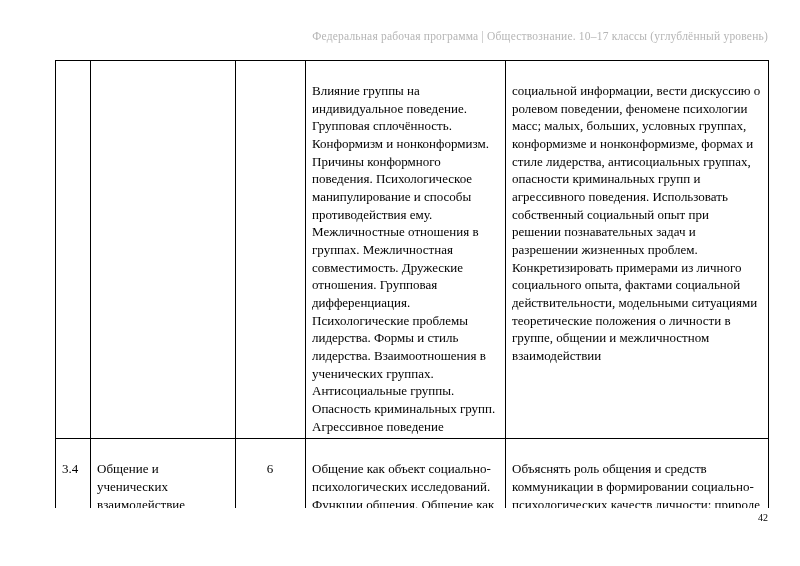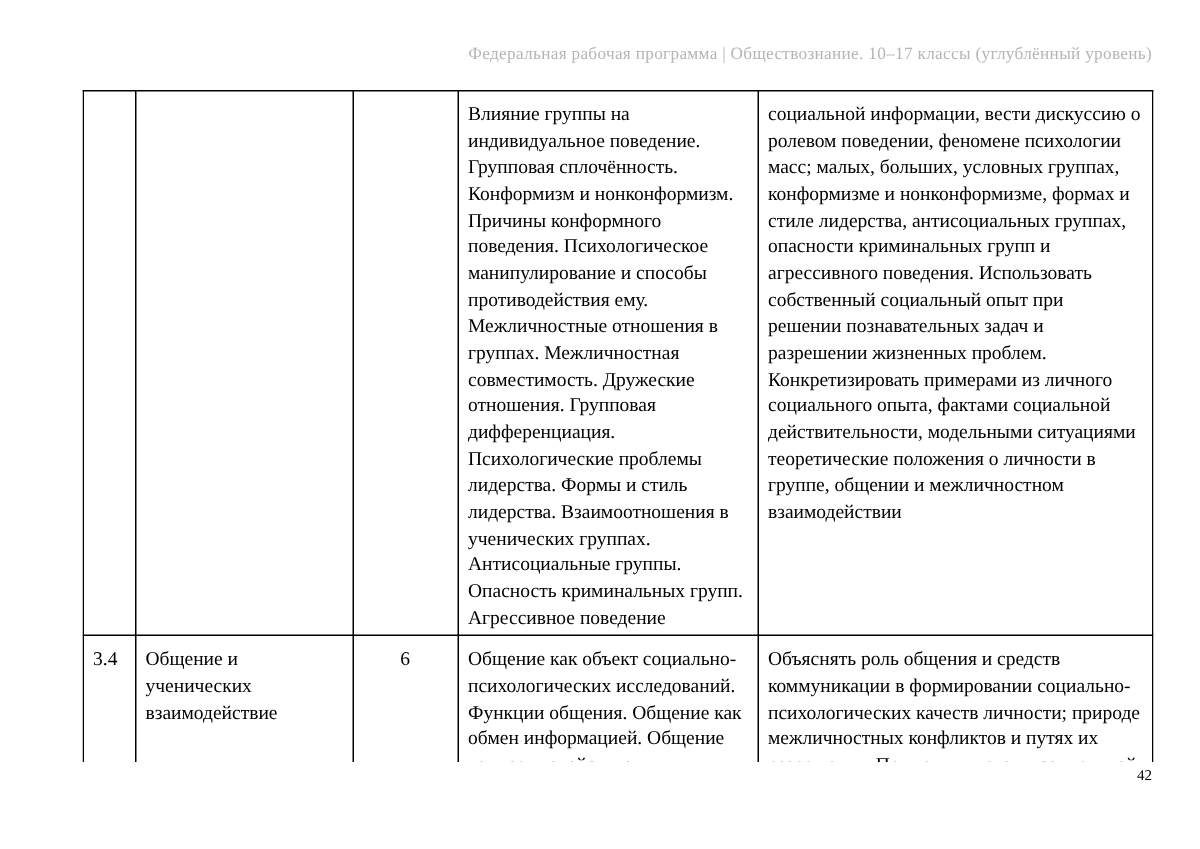--- a/index.html
+++ b/index.html
@@ -32,21 +32,21 @@
     overflow: hidden;
   }
   table.prog-table {
     border-collapse: collapse;
     table-layout: fixed;
     width: 713px;
   }
   table.prog-table td {
     border: 1px solid #000;
     vertical-align: top;
-    padding: 6px 7px 3px 6px;
+    padding: 21px 7px 3px 6px;
     font-size: 13px;
     line-height: 1.36;
     word-wrap: break-word;
   }
   td.col-num { padding-left: 4px; }
   td.col-hours { text-align: center; }
   tr.row-tail td { height: 140px; }
   .page-number {
     position: absolute;
     top: 512px;

